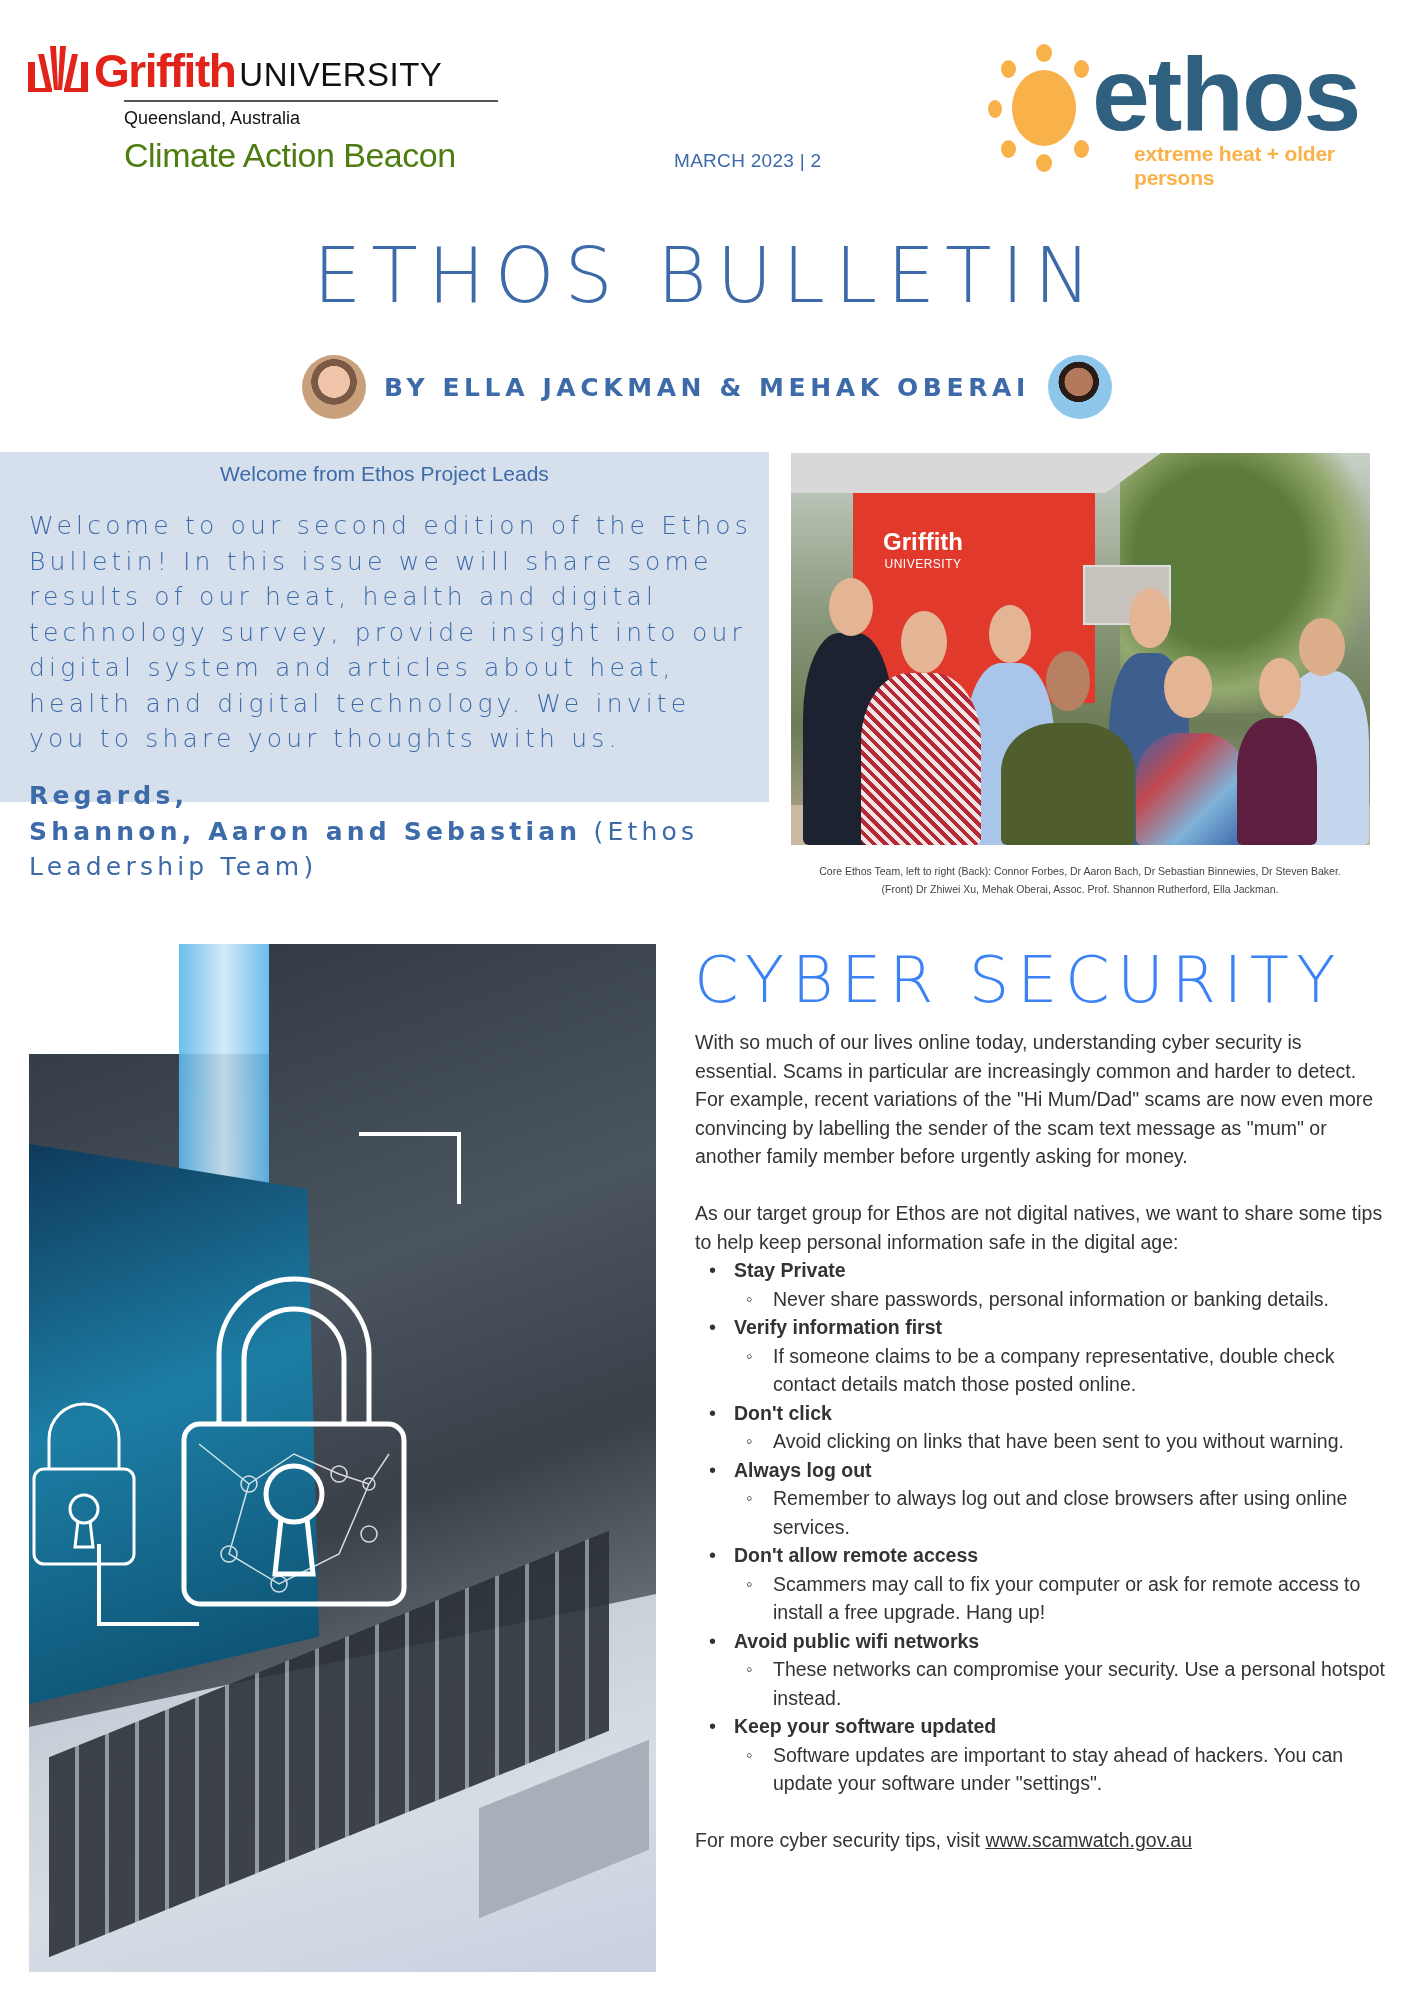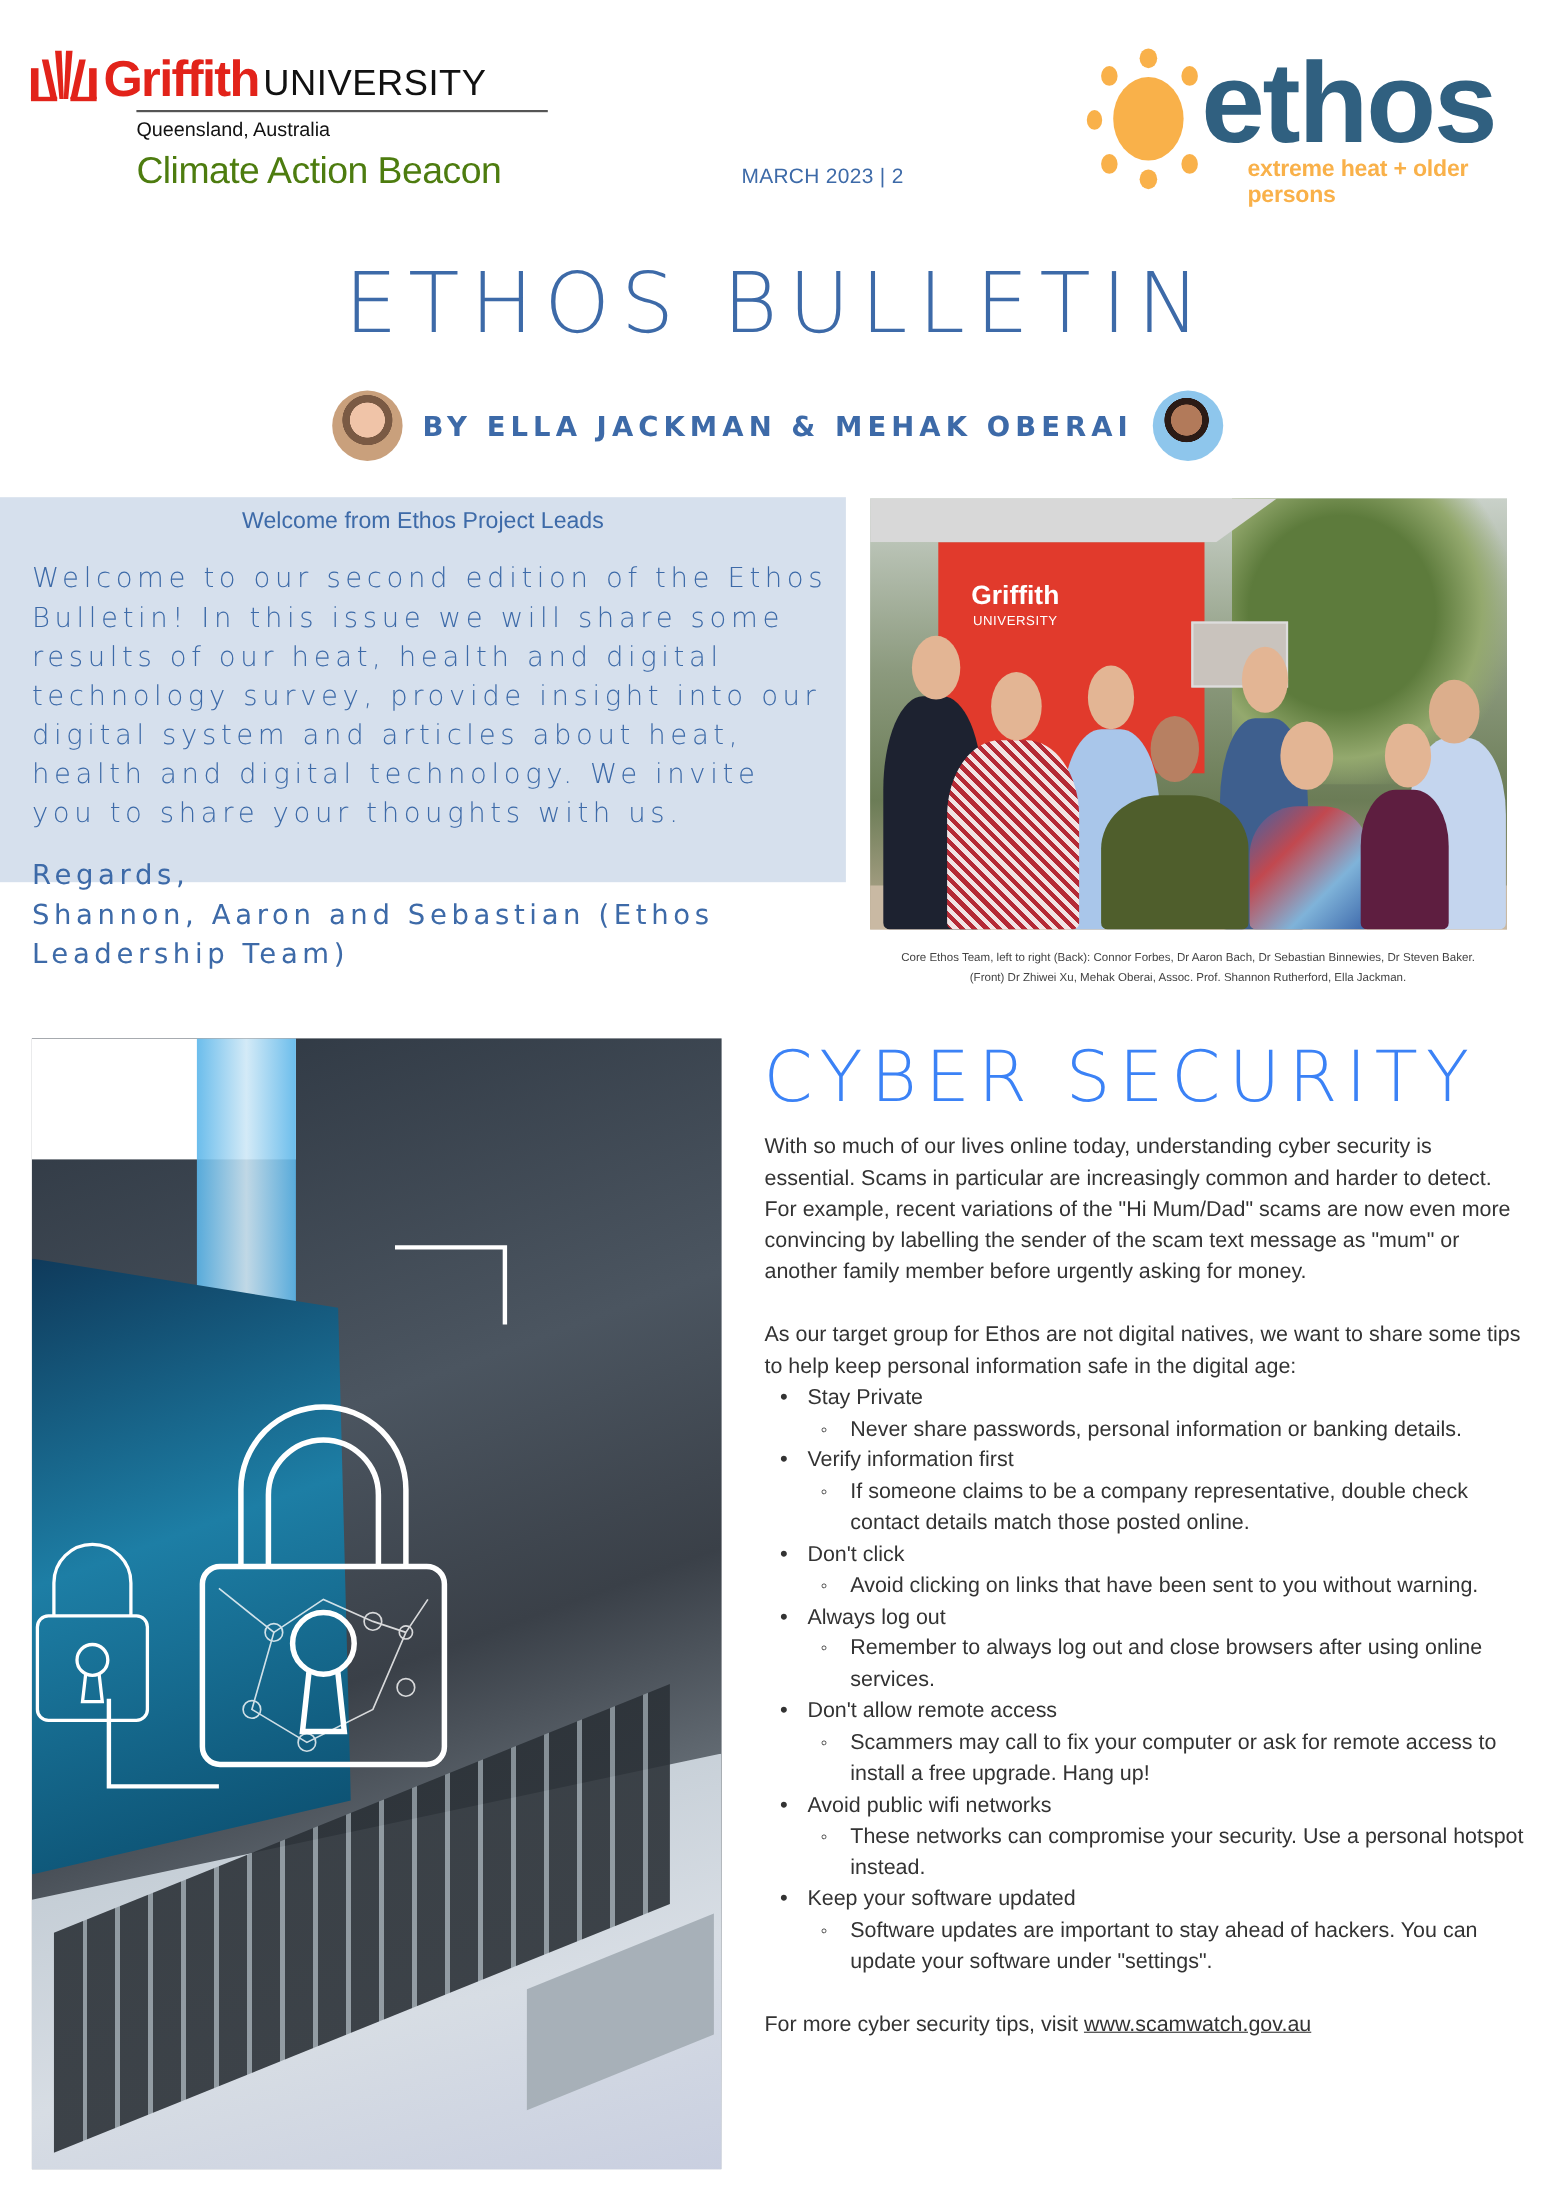--- a/index.html
+++ b/index.html
@@ -30,21 +30,21 @@
     .avatar { width: 64px; height: 64px; border-radius: 50%; overflow: hidden; position: relative; }
     .avatar-ella { background: radial-gradient(circle at 50% 42%, #f0c4a8 0 32%, #7a5a44 33% 46%, #c9a07c 47% 100%); }
     .avatar-mehak { background: radial-gradient(circle at 48% 42%, #b27a5a 0 28%, #2b1b16 29% 40%, #8ec6ec 41% 100%); }
     .byline-text { font-family: "DejaVu Sans", sans-serif; font-weight: 700; font-size: 25px; color: #3d6aa8; letter-spacing: 4.6px; }
 
     
     .welcome-box { position: absolute; left: 0; top: 452px; width: 769px; height: 350px; background: #d6e0ed; }
     .welcome-heading { position: absolute; left: 0; width: 769px; top: 10px; text-align: center; font-size: 21px; color: #3d6aa8; }
     .welcome-body { position: absolute; left: 29px; top: 56px; width: 730px; font-family: "DejaVu Sans", sans-serif; font-size: 25px; color: #3d6aa8; letter-spacing: 4.2px; line-height: 35.5px; font-weight: 300; }
     .welcome-regards { position: absolute; left: 29px; top: 326px; width: 730px; font-family: "DejaVu Sans", sans-serif; font-size: 25px; color: #3d6aa8; letter-spacing: 4.2px; line-height: 35.5px; }
-    .welcome-regards b { font-weight: 400; }
+    .welcome-regards b { font-weight: 700; }
 
     
     .team-photo { position: absolute; left: 791px; top: 453px; width: 579px; height: 392px; overflow: hidden; background: linear-gradient(180deg, #c9d1c9 0%, #8c9a7e 40%, #6b7c56 70%, #b9aa92 100%); }
     .photo-trees { position: absolute; right: 0; top: 0; width: 250px; height: 260px; background: radial-gradient(ellipse at 40% 40%, #5d7b3c 0 40%, #94a96e 60%, transparent 75%); }
     .photo-building { position: absolute; left: 62px; top: 40px; width: 242px; height: 210px; background: #e13a2c; }
     .photo-building-roof { position: absolute; left: 0; top: 0; width: 370px; height: 40px; background: #d8d8d8; clip-path: polygon(0 0,100% 0,85% 100%,0 100%); }
     .photo-building-window { position: absolute; left: 230px; top: 72px; width: 88px; height: 60px; background: #c9c3bd; border: 2px solid #ddd; }
     .photo-sign { position: absolute; left: 92px; top: 78px; color: #fff; font-weight: 700; font-size: 24px; line-height: 22px; text-align: center; }
     .photo-sign small { display: block; font-size: 12px; font-weight: 400; letter-spacing: 0.5px; }
     .person { position: absolute; border-radius: 40% 40% 6px 6px; }
@@ -65,21 +65,21 @@
     .cyber-lock { position: absolute; }
 
     
     .cyber-title { position: absolute; left: 694px; top: 940px; font-family: "DejaVu Sans", sans-serif; font-weight: 300; font-size: 64px; color: #3b82f6; letter-spacing: 7.5px; line-height: 80px; }
     .article { position: absolute; left: 695px; top: 1028px; width: 690px; font-family: "Liberation Sans", sans-serif; font-size: 19.5px; line-height: 28.5px; color: #333; }
     .article p { margin: 0; }
     .article .gap { height: 28.5px; }
     .tips { list-style: none; margin: 0; padding: 0; }
     .tip { position: relative; padding-left: 39px; }
     .tip::before { content: "\2022"; position: absolute; left: 14px; top: 0; font-size: 20px; color: #333; }
-    .tip-title { font-weight: 400; text-align: center; }
+    .tip-title { font-weight: 700; text-align: center; }
     .tip-detail { position: relative; padding-left: 39px; display: block; }
     .tip-detail::before { content: "\25E6"; position: absolute; left: 12px; top: 0; font-size: 18px; }
     .link { color: #333; text-decoration: underline; }
   </style>
 </head>
 <body>
 
 <div class="griffith-logo">
   <div class="griffith-row">
     <svg class="griffith-mark" viewBox="0 0 60 50">

